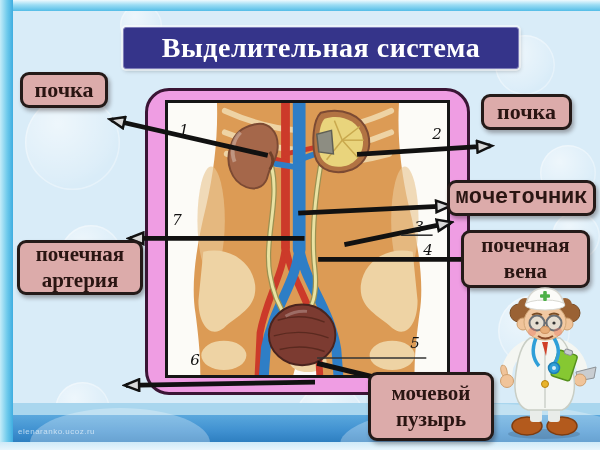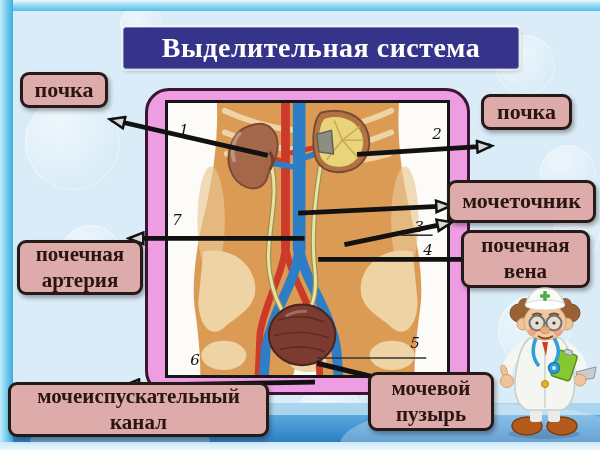--- a/index.html
+++ b/index.html
@@ -176,29 +176,27 @@
     <line x1="303" y1="247" x2="462" y2="247" stroke="#111" stroke-width="4.5"></line>
     <line x1="302" y1="341" x2="406" y2="341" stroke="#333" stroke-width="1.5"></line>
     <line x1="302" y1="346" x2="380" y2="365" stroke="#111" stroke-width="5" marker-end="url(#head)"></line>
     <line x1="300" y1="364" x2="120" y2="367" stroke="#111" stroke-width="4.5" marker-end="url(#head)"></line>
   </svg>
 
   <div class="title">Выделительная система</div>
 
   <div class="label" style="left:20px;top:72px;width:88px;height:36px;font-size:22px;">почка</div>
   <div class="label" style="left:481px;top:94px;width:91px;height:36px;font-size:22px;">почка</div>
-  <div class="label" style="left:447px;top:180px;width:149px;height:43px;font-size:22px;">мочеточник</div>
+  <div class="label" style="left:447px;top:180px;width:149px;height:36px;font-size:22px;font-family:Liberation Mono, monospace;">мочеточник</div>
   <div class="label" style="left:461px;top:230px;width:129px;height:58px;font-size:21px;">почечная
 вена</div>
   <div class="label" style="left:17px;top:240px;width:126px;height:55px;font-size:21px;">почечная
 артерия</div>
-  <div class="label" style="left:368px;top:372px;width:126px;height:59px;font-size:21px;">мочевой
+  <div class="label" style="left:368px;top:372px;width:126px;height:69px;font-size:21px;">мочевой
 пузырь</div>
-  <div class="label" style="left:8px;top:382px;width:261px;height:55px;font-size:21px;">мочеиспускательный
-канал</div>
 
   <div class="num" style="left:184px;top:130px;">1</div>
   <div class="num" style="left:437px;top:134px;">2</div>
   <div class="num" style="left:419px;top:227px;">3</div>
   <div class="num" style="left:428px;top:250px;">4</div>
   <div class="num" style="left:415px;top:343px;">5</div>
   <div class="num" style="left:195px;top:360px;">6</div>
   <div class="num" style="left:177px;top:220px;">7</div>
 
   <div class="doctor">

